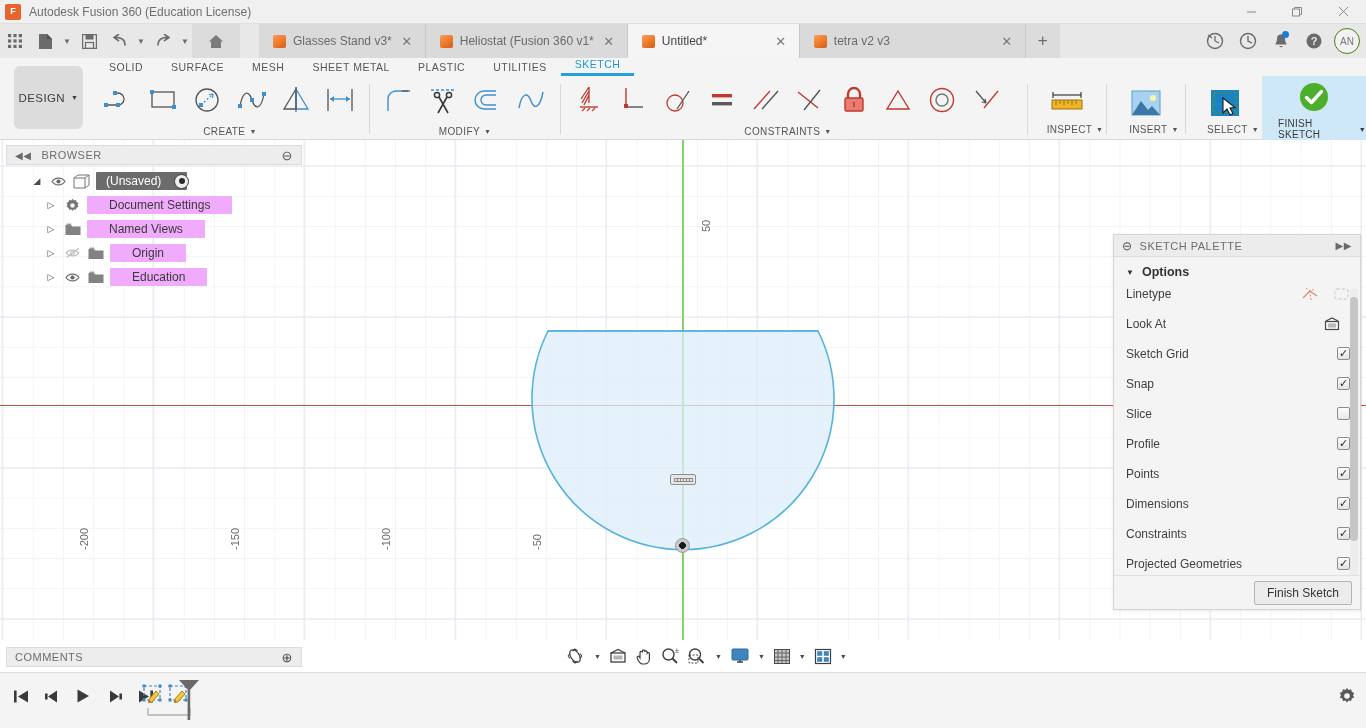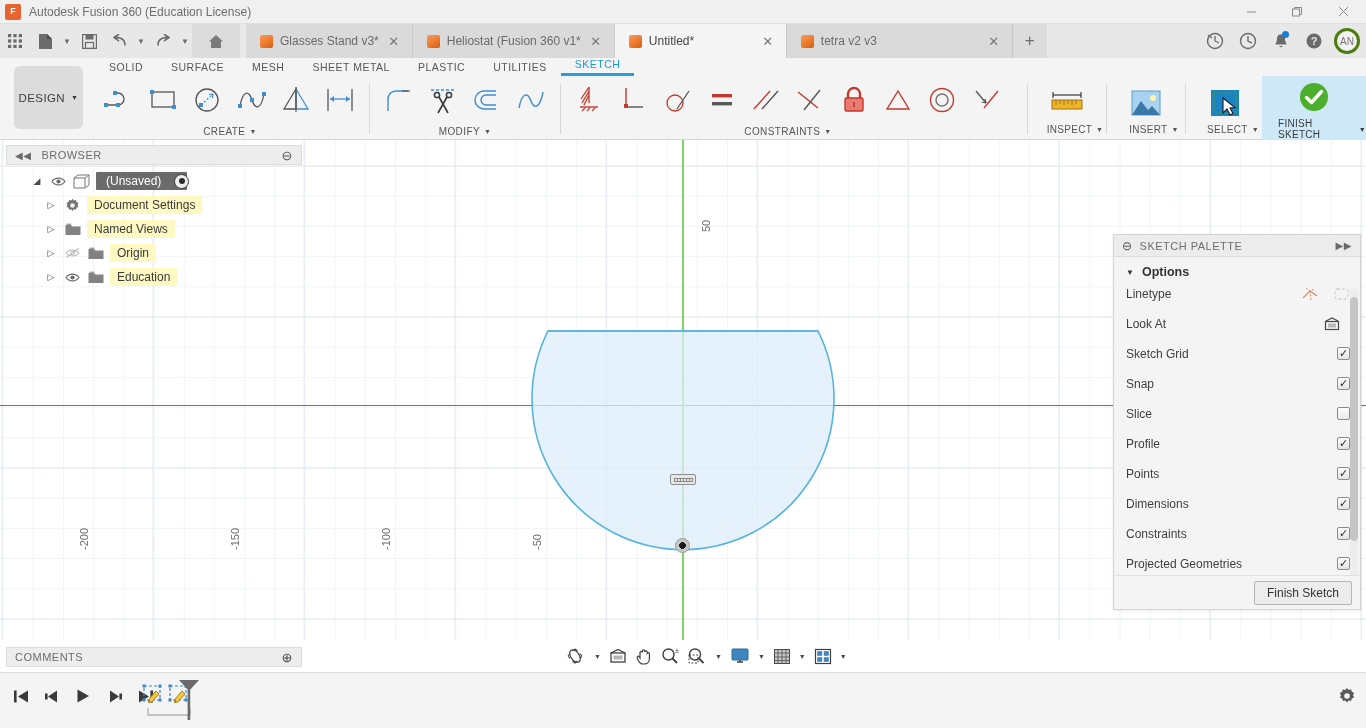--- a/index.html
+++ b/index.html
@@ -43,21 +43,21 @@
   }
   .qa-caret {
     width: 14px; display: flex; align-items: center; justify-content: center;
     color: #6b6b6b; font-size: 8px;
   }
   .qa-group { display: flex; align-items: stretch; }
   .qa-home {
     width: 48px; display: flex; align-items: center; justify-content: center;
     background: #dcdcdc; color: #7a7a7a;
   }
-  .tabstrip { display: flex; align-items: stretch; margin-left: 6px; }
+  .tabstrip { display: flex; align-items: stretch; margin-left: 19px; }
   .doctab {
     display: flex; align-items: center; gap: 7px;
     padding: 0 10px 0 14px; min-width: 150px; position: relative;
     background: #d6d6d6; border-right: 1px solid #c8c8c8;
     font-size: 12px; color: #6a6a6a; cursor: default;
   }
   .doctab.inactive { background: #dadada; }
   .doctab.active { background: #f5f5f5; color: #444; }
   .doctab .cube {
     width: 13px; height: 13px; flex: 0 0 13px;
@@ -74,21 +74,21 @@
   .qa-ricon {
     width: 33px; display: flex; align-items: center; justify-content: center;
     color: #6b6b6b; position: relative;
   }
   .notif-dot {
     position: absolute; top: 7px; right: 8px; width: 7px; height: 7px;
     border-radius: 50%; background: #1a7fd4;
   }
   .avatar {
     width: 26px; height: 26px; border-radius: 50%; background: #f2f2f2;
-    border: 3px solid #4d7c0f; align-self: center; margin-left: 4px;
+    border: 1px solid #4d7c0f; align-self: center; margin-left: 4px;
     display: flex; align-items: center; justify-content: center;
     font-size: 10px; color: #777;
   }
 
   
   .ribbon {
     position: absolute; top: 58px; left: 0; width: 1366px; height: 82px;
     background: #f4f4f4; border-bottom: 1px solid #d8d8d8;
     display: flex; align-items: stretch;
   }
@@ -201,21 +201,21 @@
     font-size: 11px; letter-spacing: .5px;
   }
   .browser-head .collapse { margin-right: 10px; font-size: 10px; color: #6a6a6a; }
   .browser-head .minus { margin-left: auto; font-size: 13px; color: #555; line-height: 1; }
   .btree { padding-top: 4px; }
   .brow { height: 24px; display: flex; align-items: center; gap: 5px; }
   .brow .arrow { width: 14px; text-align: center; color: #4a4a4a; font-size: 9px; flex: 0 0 14px; }
   .brow .eye { width: 18px; display: flex; align-items: center; justify-content: center; color: #6a6a6a; flex: 0 0 18px; }
   .brow .eye.off { color: #b8b8b8; }
   .brow .nico { width: 19px; display: flex; align-items: center; justify-content: center; flex: 0 0 19px; }
-  .brow .blabel { background: #fef9c3; padding: 2px 7px; border-radius: 1px; }
+  .brow .blabel { background: #f0abfc; padding: 2px 22px; border-radius: 1px; }
   .brow.root .blabel { background: #6b6b6b; color: #fff; padding: 2px 26px 2px 10px; }
   .brow .radio {
     width: 15px; height: 15px; border-radius: 50%; border: 1.5px solid #3a3a3a;
     display: flex; align-items: center; justify-content: center; margin-left: -18px;
     background: #efefef;
   }
   .brow .radio i { width: 6px; height: 6px; border-radius: 50%; background: #2c2c2c; display: block; }
 
   
   .palette {

